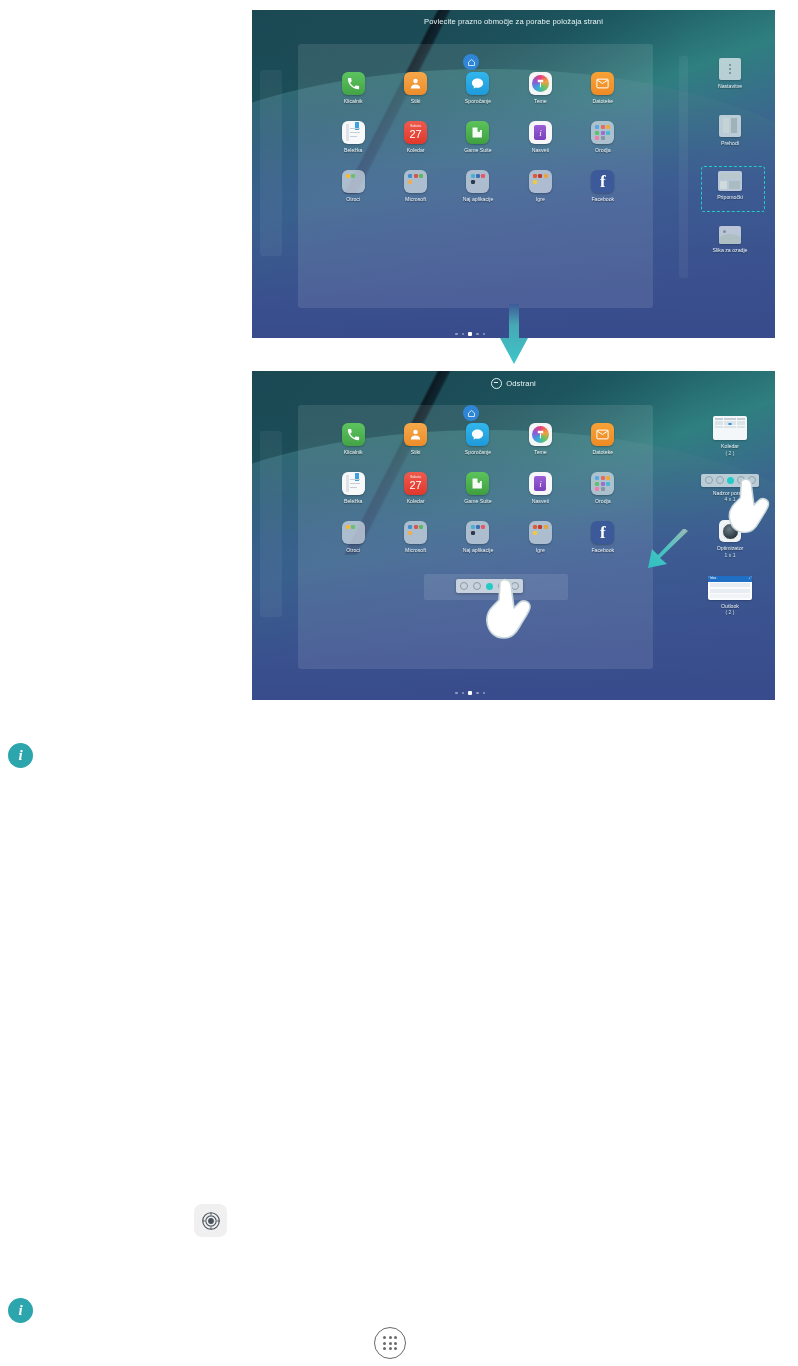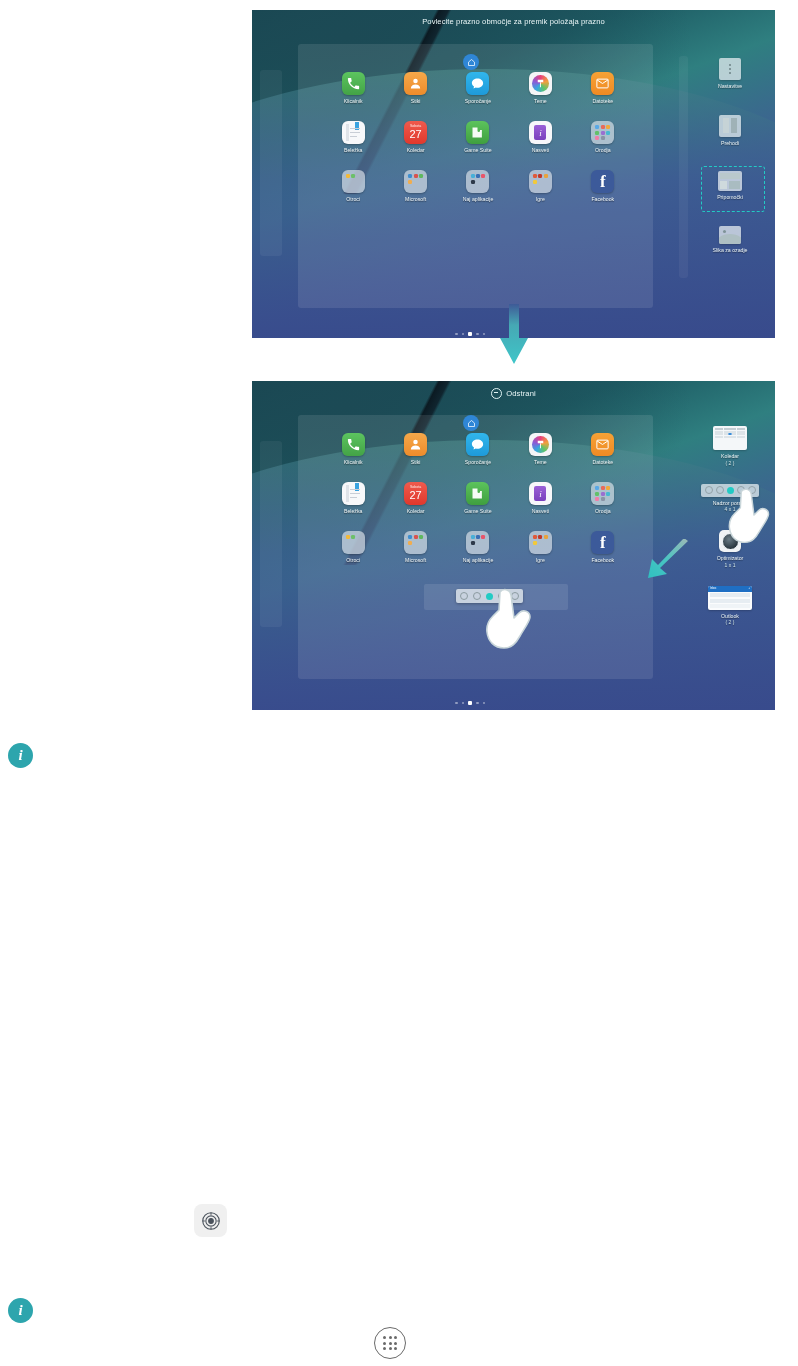--- a/index.html
+++ b/index.html
@@ -81,21 +81,21 @@
 <div class="shot" style="left:252px;top:10px;width:523px;height:328px;">
   <div class="wall"></div>
 
   <div class="panel" style="left:46px;top:34px;width:355px;height:264px;"></div>
 
   <div class="panel" style="left:8px;top:60px;width:22px;height:186px;opacity:.55;"></div>
 
   <div class="panel" style="left:427px;top:46px;width:9px;height:222px;opacity:.5;"></div>
 
   <div class="topbar" style="top:4px;height:14px;">
-    <span class="ttxt">Povlecite prazno območje za premik položaja prazno</span>
+    <span class="ttxt">Povlecite prazno območje za porabe položaja strani</span>
   </div>
 
   <div class="homebadge" style="left:211px;top:44px;">
     <svg viewBox="0 0 24 24" fill="none" stroke="#eaf5ff" stroke-width="2.2">
       <path d="M4 11 L12 4 L20 11 V20 H4 Z"></path>
     </svg>
   </div>
 
   <div class="grid" style="left:70px;top:62px;width:312px;grid-template-columns:repeat(5,1fr);row-gap:17px;">
 
@@ -328,21 +328,21 @@
       <linearGradient id="ag" x1="0" y1="0" x2="0" y2="1">
         <stop offset="0%" stop-color="#3e5a97"></stop>
         <stop offset="35%" stop-color="#46a8b4"></stop>
         <stop offset="100%" stop-color="#3fc6c9"></stop>
       </linearGradient>
     </defs>
     <path d="M13 0 h10 v34 h9 L18 60 L4 34 h9 z" fill="url(#ag)"></path>
   </svg>
 </div>
 
-<div class="shot" style="left:252px;top:371px;width:523px;height:329px;margin-top:10px;">
+<div class="shot" style="left:252px;top:371px;width:523px;height:329px;">
   <div class="wall"></div>
 
   <div class="panel" style="left:46px;top:34px;width:355px;height:264px;"></div>
   <div class="panel" style="left:8px;top:60px;width:22px;height:186px;opacity:.55;"></div>
 
   <div class="topbar" style="top:5px;height:14px;">
     <span class="rm-ico"></span>
     <span class="ttxt">Odstrani</span>
   </div>
 

